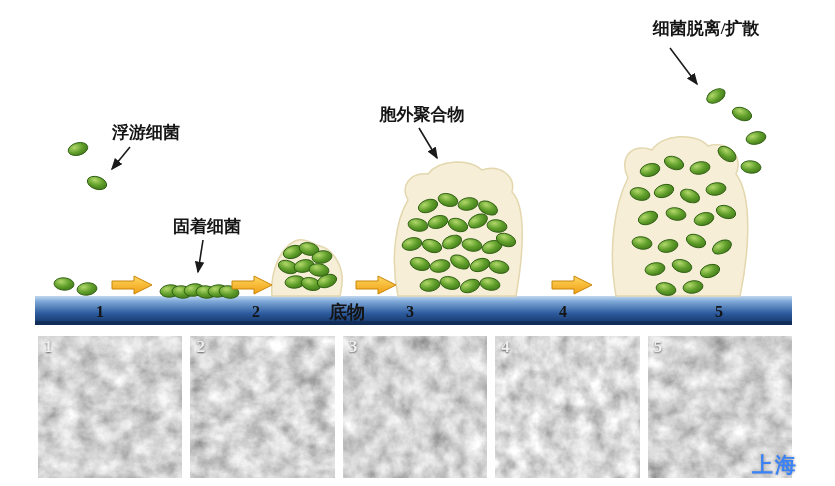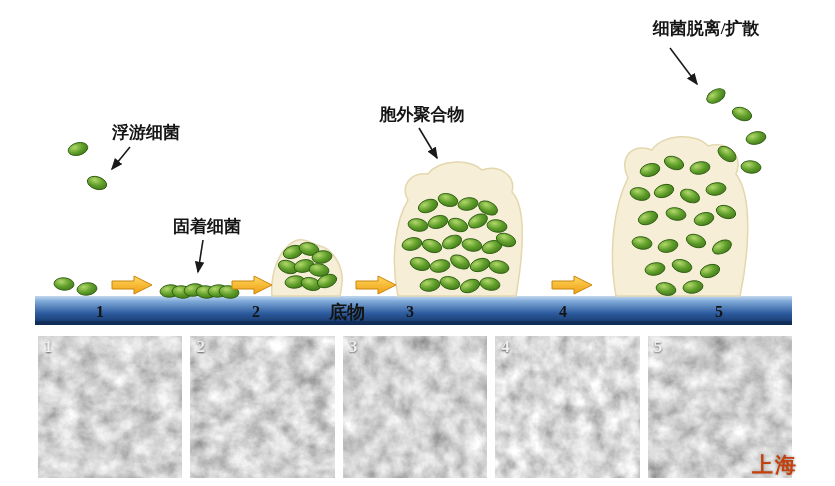--- a/index.html
+++ b/index.html
@@ -9,21 +9,21 @@
   .diagram{position:absolute;top:0;left:0;display:block}
   .diagram text{font-family:"Liberation Serif",serif;fill:#141414;font-weight:bold}
   .label-txt{font-size:17px}
   .bar-num{font-size:16px}
   .substrate-txt{font-size:18px}
   .sem-row{position:absolute;top:336px;left:38px;width:754px;height:142px;display:flex;gap:8px}
   .sem-panel{position:relative;flex:1;background:#6f6f6f;overflow:hidden}
   .sem-panel svg{position:absolute;left:0;top:0;width:100%;height:100%}
   .sem-num{position:absolute;top:1px;left:6px;color:#f0f0f0;font-size:17px;font-weight:bold;
            text-shadow:0 1px 2px rgba(0,0,0,.65);font-family:"Liberation Serif",serif}
-  .watermark{position:absolute;left:752px;top:451px;font-size:21px;color:#c2410c;
+  .watermark{position:absolute;left:752px;top:451px;font-size:21px;color:#3b82f6;
              text-shadow:0 0 3px #9a9a9a;letter-spacing:2px;font-weight:bold;
              font-family:"Liberation Serif",serif}
   .defs-hidden{position:absolute;width:0;height:0;overflow:hidden}
 </style>
 </head>
 <body>
 
 <div class="canvas">
 
   <svg class="defs-hidden" aria-hidden="true">

